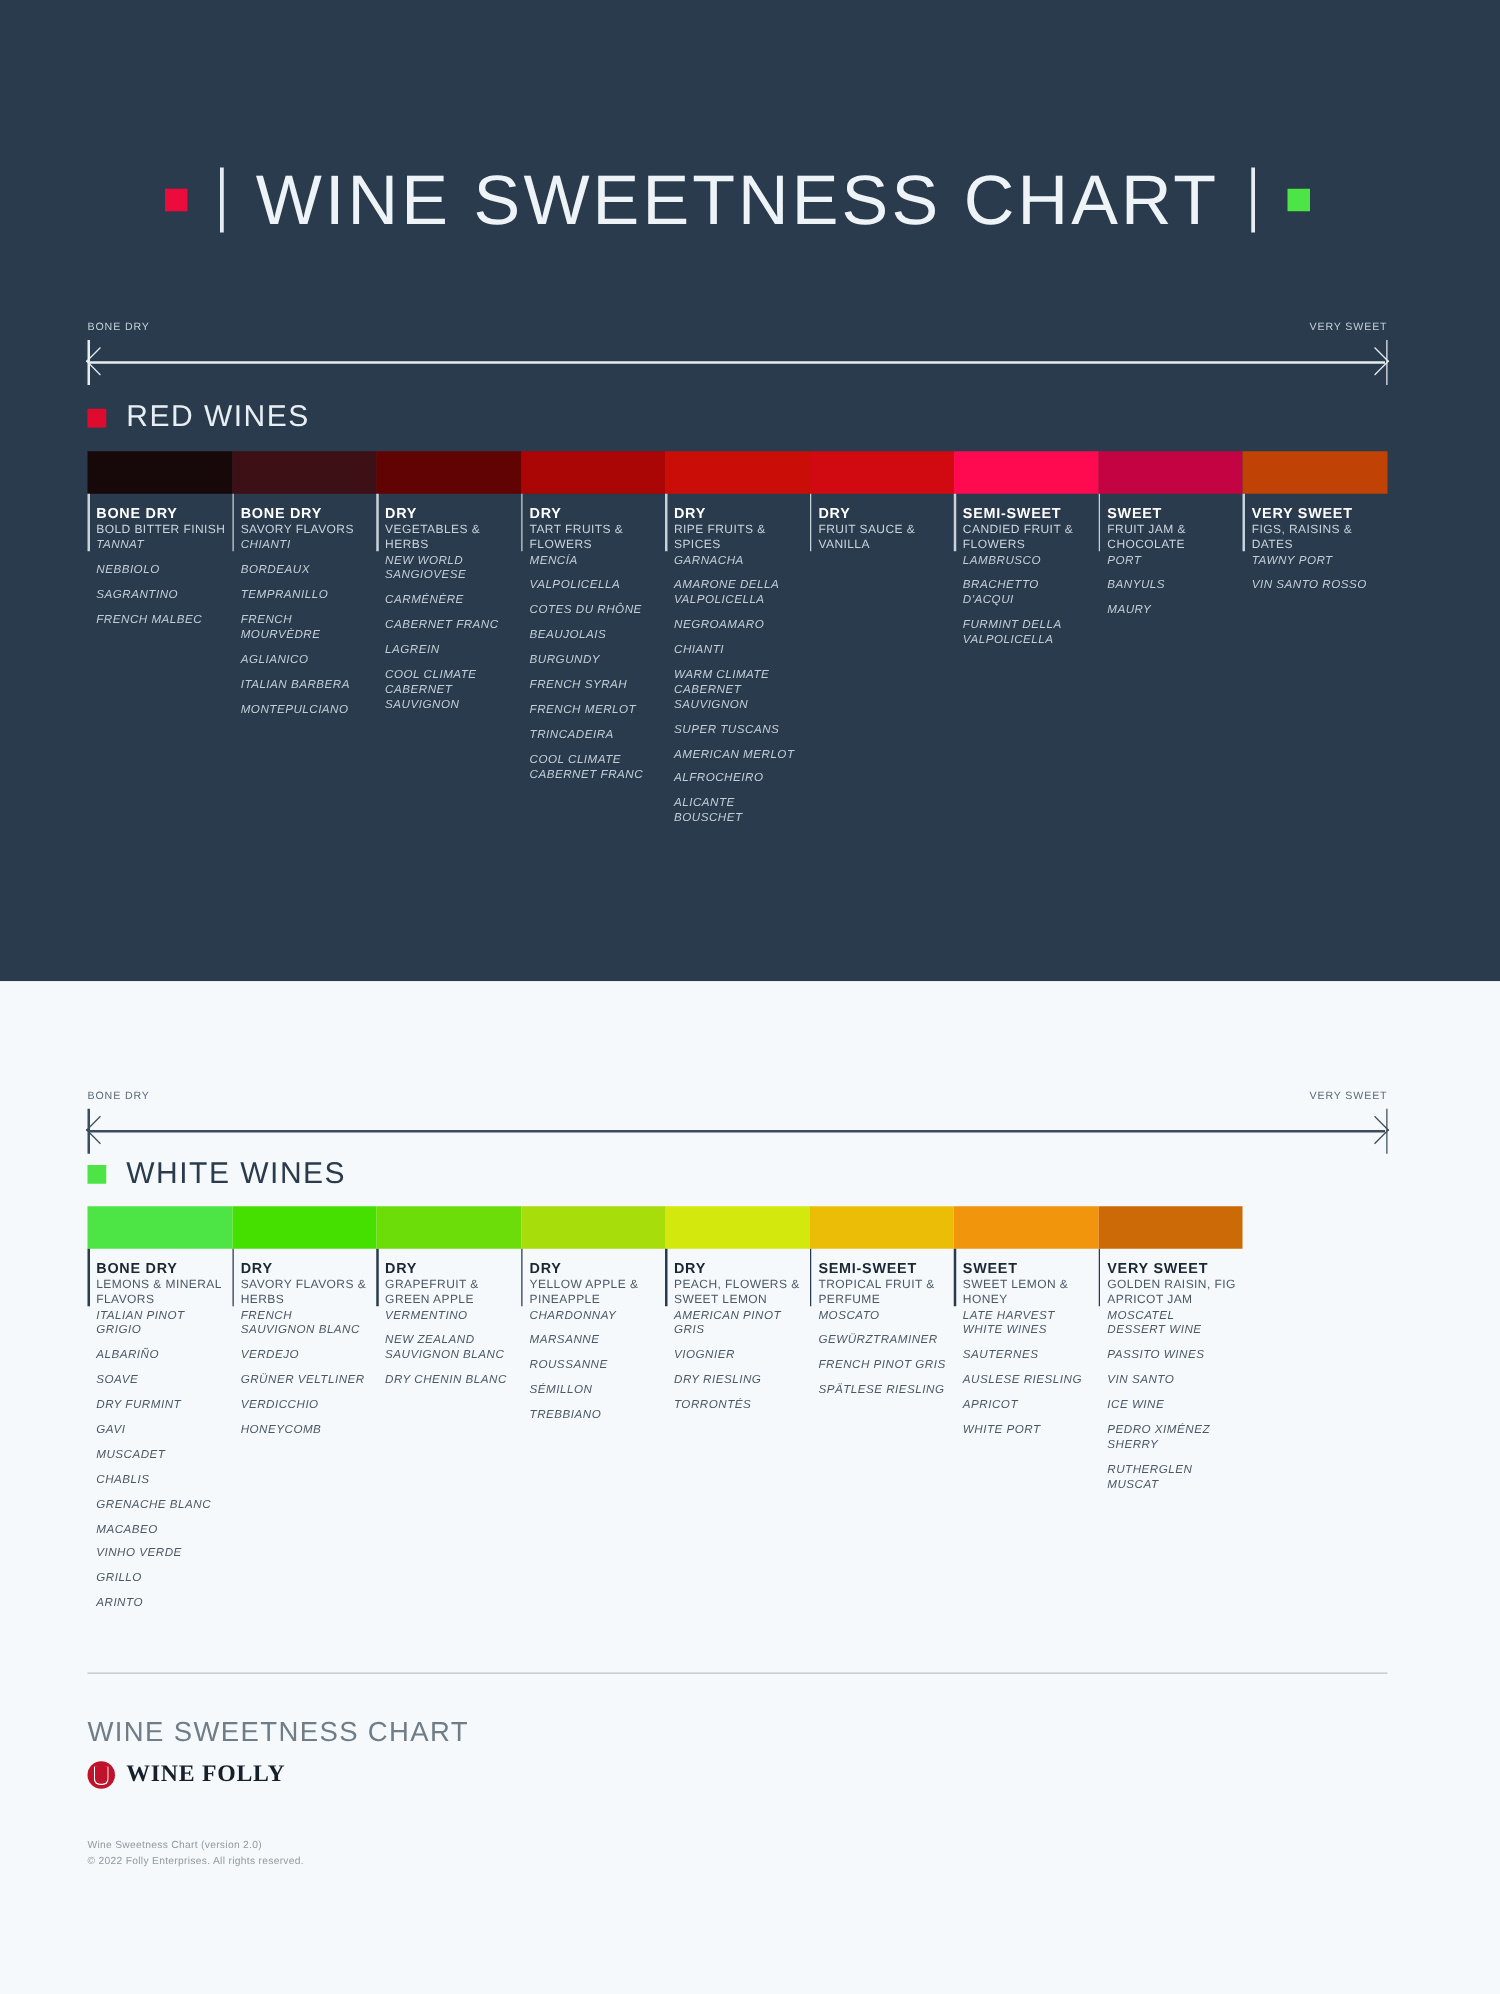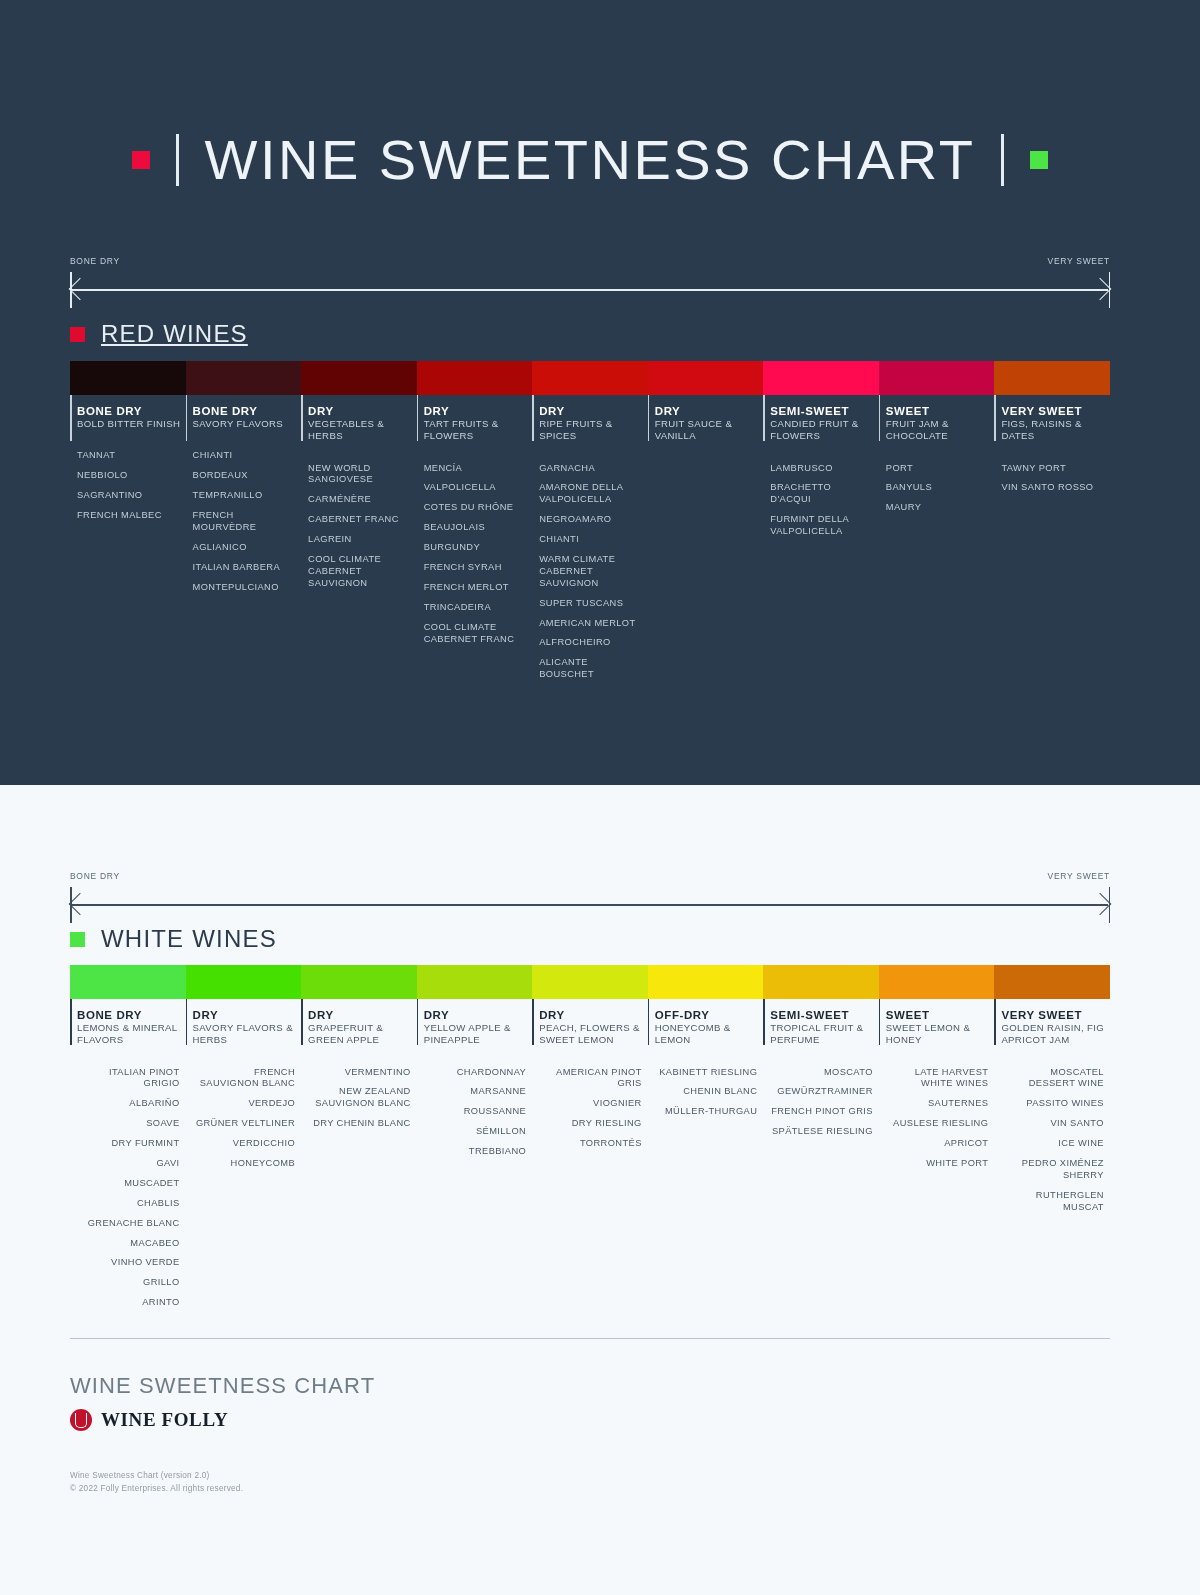--- a/index.html
+++ b/index.html
@@ -77,21 +77,21 @@
 
   
   .cat-head {
     position:absolute; left:70px;
     display:flex; align-items:center; gap:16px;
   }
   .cat-head .dot { width:15px; height:15px; }
   .cat-head .cat-label {
     font-size:24px; letter-spacing:1.2px; font-weight:400;
   }
-  .cat-head.red .cat-label { color:#e8eef3;text-decoration:underline; }
+  .cat-head.red .cat-label { color:#e8eef3; }
   .cat-head.white .cat-label { color:#2a3b4d; }
 
   
   .grid {
     position:absolute; left:70px; width:1040px;
     display:flex;
   }
   .col { width:115.55px; position:relative; }
   .swatch { height:34px; width:100%; }
   .col-body {
@@ -103,33 +103,33 @@
     content:""; position:absolute; left:0; top:0; width:1.5px; height:46px;
   }
   .grid.red .col-body::before { background:#c8d2da; }
   .grid.white .col-body::before { background:#2a3b4d; }
 
   .lvl {
     font-size:11.5px; font-weight:700; letter-spacing:0.6px;
     margin-bottom:1px;
   }
   .desc { font-size:9.6px; line-height:1.28; letter-spacing:0.35px; }
-  .wlist { margin-top:20px; padding-right:6px; }
+  .wlist { padding-right:6px;font-style:italic; }
   .wlist li {
     list-style:none;
     font-size:9.3px; line-height:1.28; letter-spacing:0.4px;
     margin-bottom:8px;
   }
 
   .grid.red .lvl { color:#ffffff; }
   .grid.red .desc { color:#c9d4dd; }
   .grid.red .wlist li { color:#c3cfd8; }
   .grid.white .lvl { color:#1b2733; }
   .grid.white .desc { color:#4a5866; }
-  .grid.white .wlist li { color:#4a5866;text-align:right; }
+  .grid.white .wlist li { color:#4a5866; }
 
   
   .divider {
     position:absolute; left:70px; width:1040px; height:1px;
     background:#b9c3cb;
   }
   .footer-title {
     position:absolute; left:70px;
     font-size:22px; letter-spacing:1.1px; color:#6f7d89; font-weight:400;
   }
@@ -401,32 +401,20 @@
           <div class="desc">PEACH, FLOWERS &amp; SWEET LEMON</div>
           <ul class="wlist">
             <li>AMERICAN PINOT GRIS</li>
             <li>VIOGNIER</li>
             <li>DRY RIESLING</li>
             <li>TORRONTÉS</li>
           </ul>
         </div>
       </div>
       <div class="col">
-        <div class="swatch" style="background: rgb(247, 231, 10);"></div>
-        <div class="col-body">
-          <div class="lvl">OFF-DRY</div>
-          <div class="desc">HONEYCOMB &amp; LEMON</div>
-          <ul class="wlist">
-            <li>KABINETT RIESLING</li>
-            <li>CHENIN BLANC</li>
-            <li>MÜLLER-THURGAU</li>
-          </ul>
-        </div>
-      </div>
-      <div class="col">
         <div class="swatch" style="background: rgb(236, 189, 7);"></div>
         <div class="col-body">
           <div class="lvl">SEMI-SWEET</div>
           <div class="desc">TROPICAL FRUIT &amp; PERFUME</div>
           <ul class="wlist">
             <li>MOSCATO</li>
             <li>GEWÜRZTRAMINER</li>
             <li>FRENCH PINOT GRIS</li>
             <li>SPÄTLESE RIESLING</li>
           </ul>

